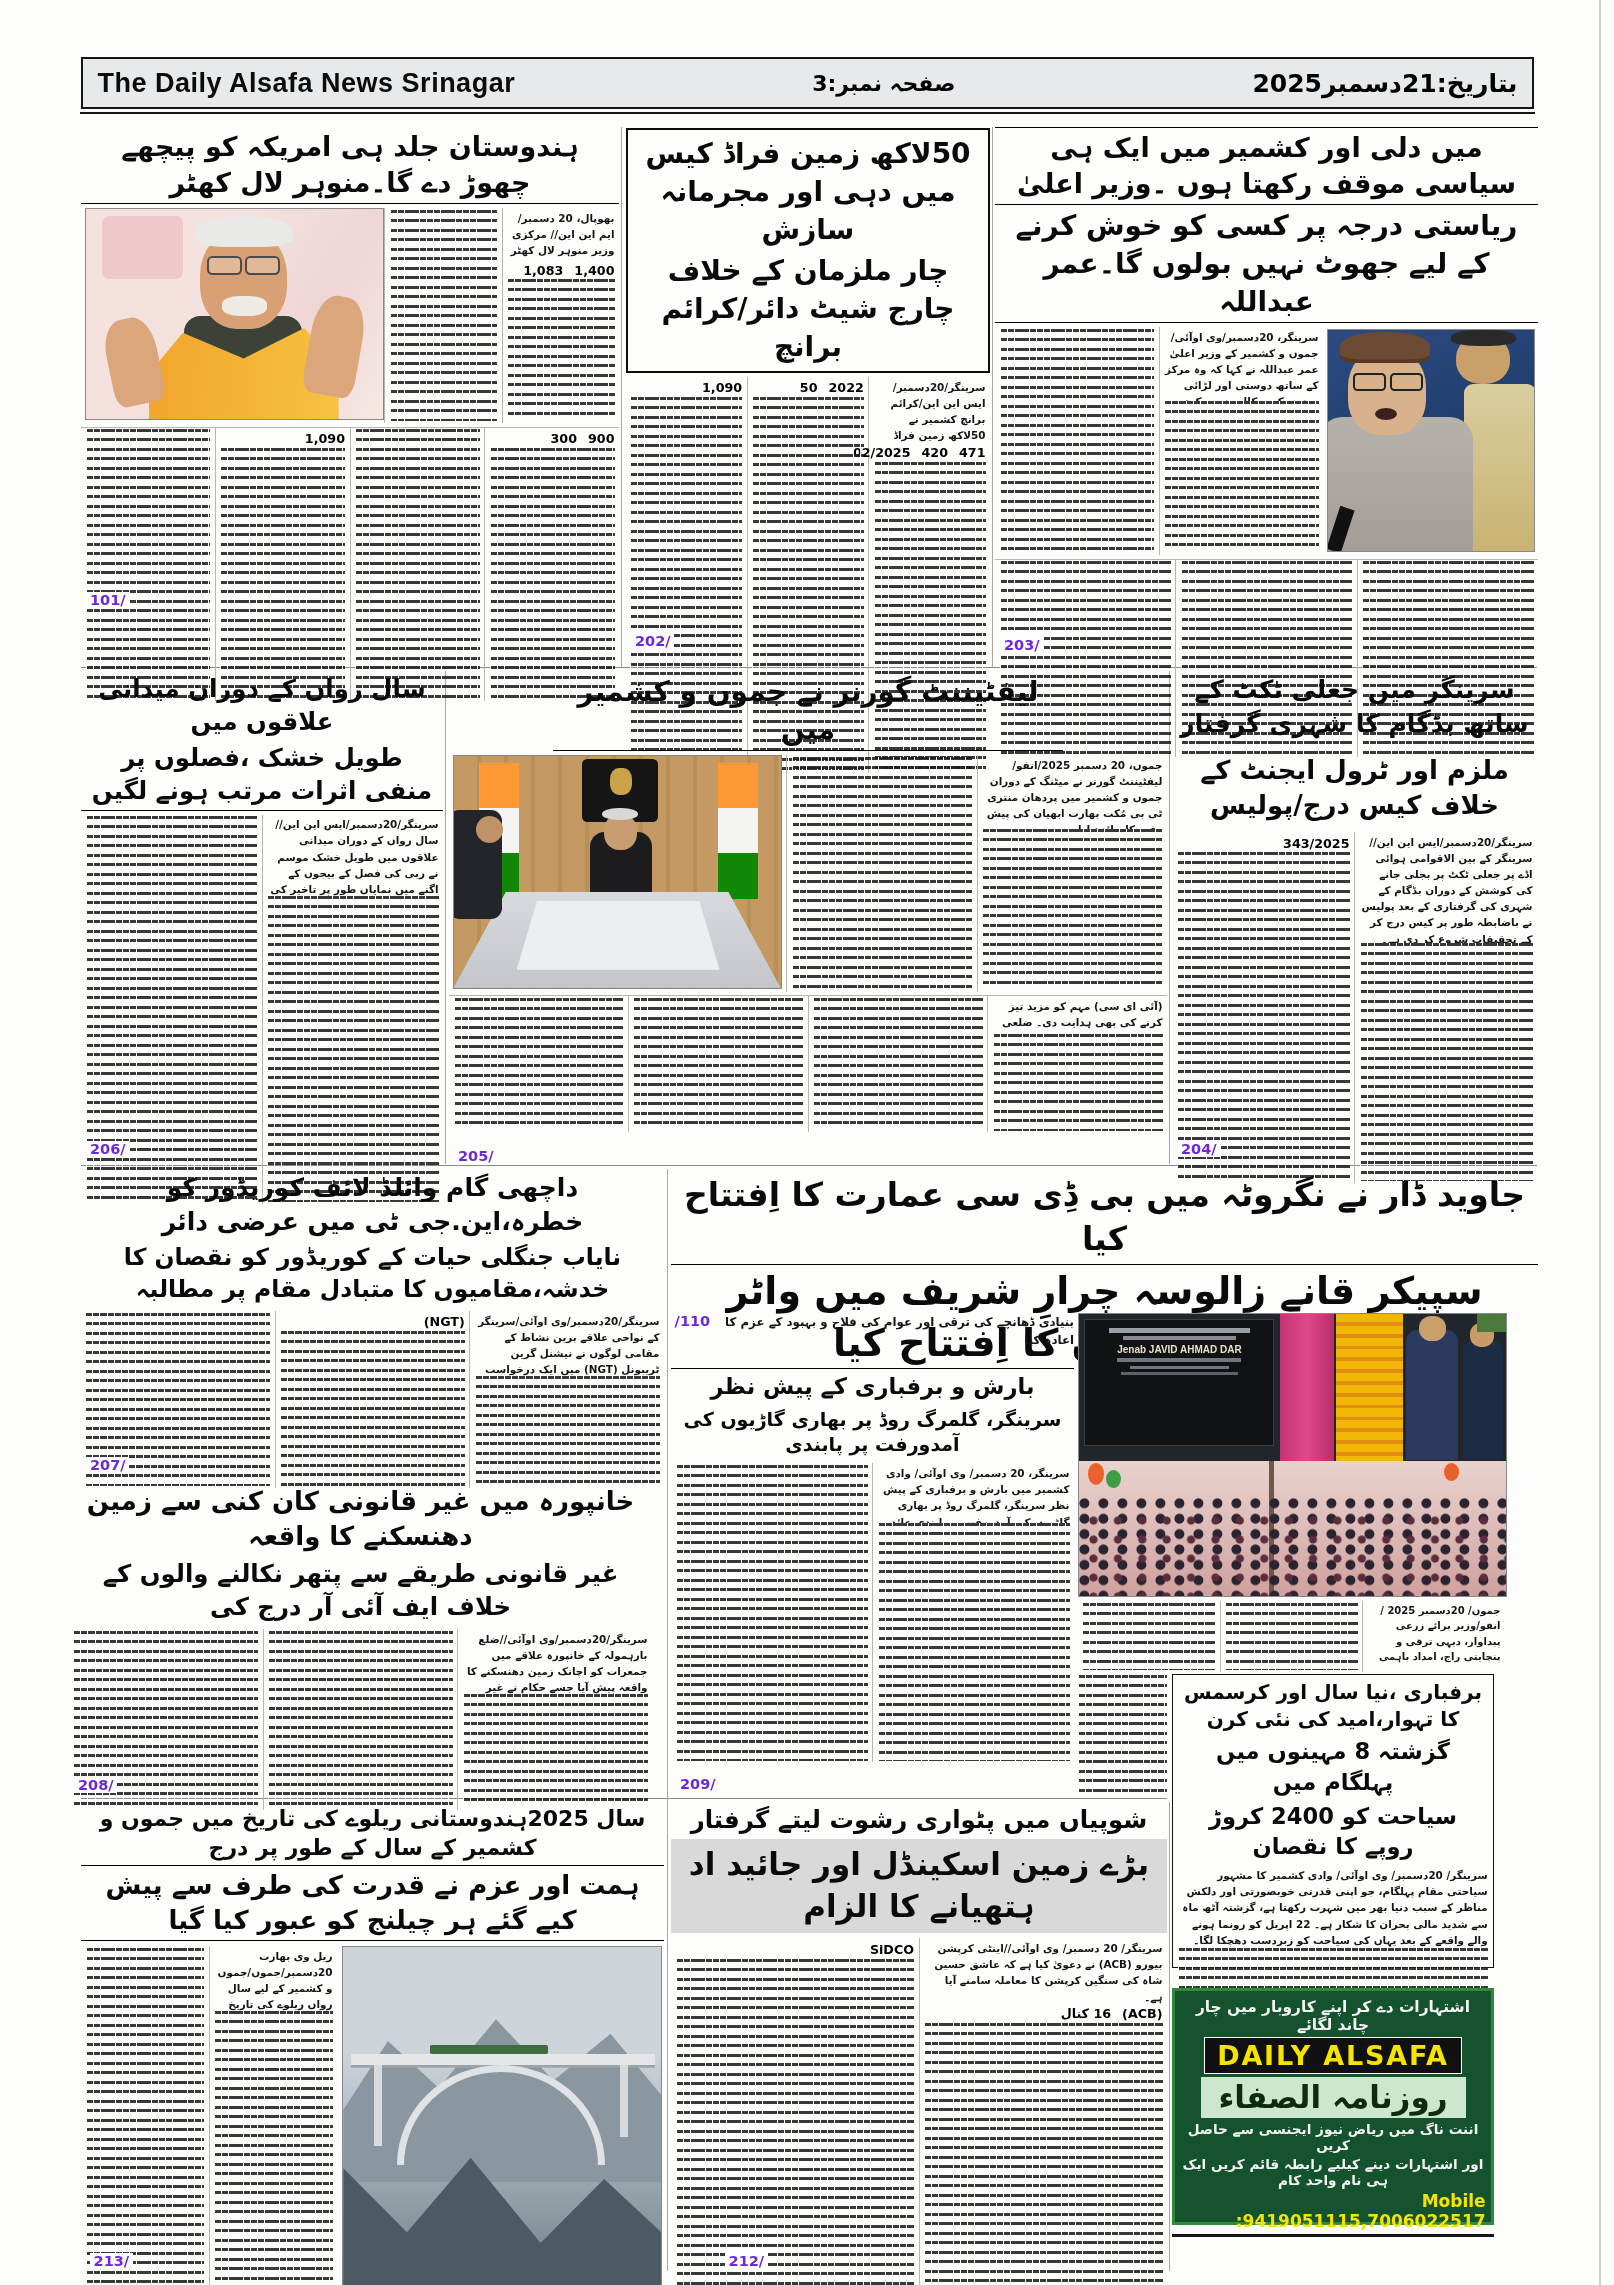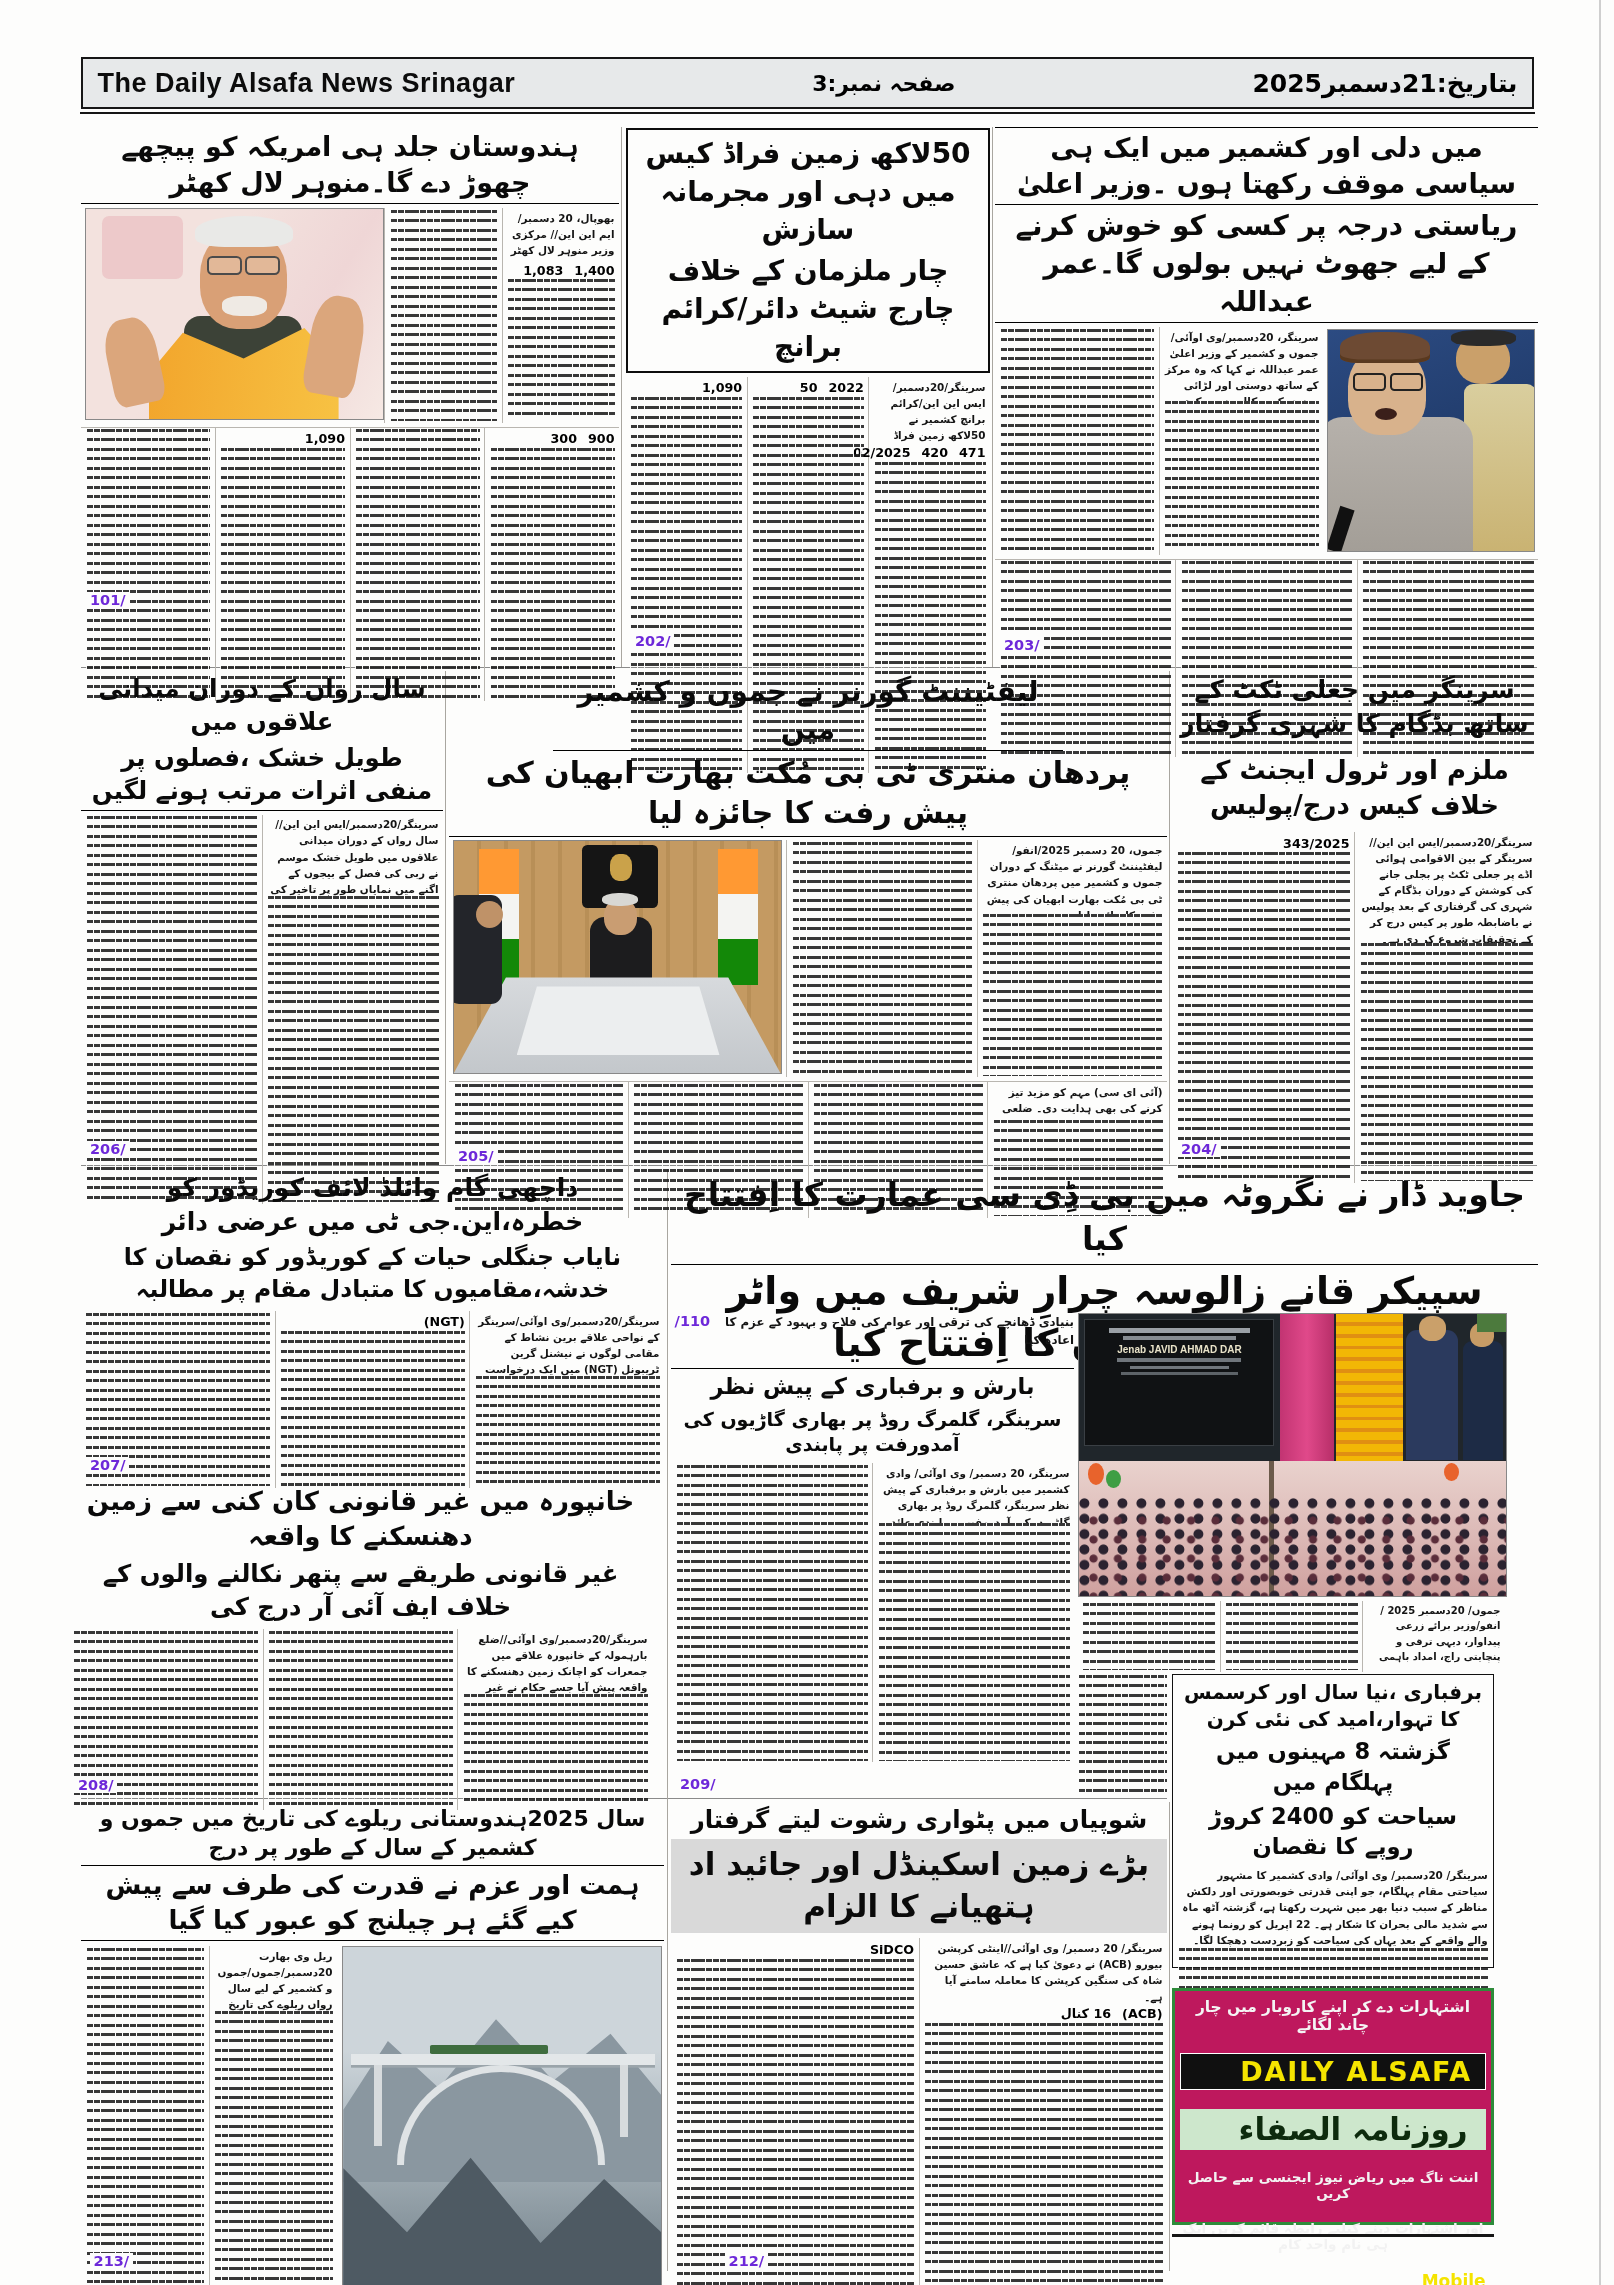--- a/index.html
+++ b/index.html
@@ -36,22 +36,22 @@
   
   .ph{position:absolute;overflow:hidden;border:0.9px solid #888;}
   .abs{position:absolute;}
   .crowd{background:
      radial-gradient(circle at 5.4px 6.3px,#2b2330 4.5px,rgba(0,0,0,0) 5.4px);
      background-size:19px 15.4px;}
   .crowd2{background:
      radial-gradient(circle at 4.5px 5.4px,#5a2d3a 3.6px,rgba(0,0,0,0) 4.5px);
      background-size:24.4px 19px;background-position:10px 7.2px;}
   
-  .ad{position:absolute;background:#be185d;border:3.6px solid #2e8b3a;box-sizing:border-box;
-      display:flex;flex-direction:column;padding:7.2px 5.4px;gap:19px;}
+  .ad{position:absolute;background:#14532d;border:3.6px solid #2e8b3a;box-sizing:border-box;
+      display:flex;flex-direction:column;align-items:center;padding:7.2px 5.4px;gap:3px;}
   .ad-l1{color:#f4f4f4;font-weight:bold;font-size:15.4px;text-align:center;}
   .ad-brand{border:1.8px solid #fff;background:#101010;color:#f5e400;font-weight:bold;font-size:27px;
             letter-spacing:1.8px;padding:1.8px 12.7px;}
   .ad-roz{background:#cde7cc;color:#0d2b0d;font-weight:bold;font-size:31px;padding:1.8px 18px;line-height:1.2;}
   .ad-t{color:#f2f2f2;font-weight:bold;font-size:13.6px;text-align:center;}
   .ad-mob{color:#f5e400;font-weight:bold;font-size:17px;}
   .gray-band{background:#d9d9d9;}
 </style>
 </head>
 <body>
@@ -215,21 +215,20 @@
       </div>
       <div class="col">
           <div class="fill"></div>
         </div>
     </div>
     <div class="endno" style="left:5.4px;bottom:7.2px">206/</div>
   </section>
 
   <section class="art" style="left:449px;top:671px;width:718px;height:493px">
     <h2 class="hl ur rb" style="font-size:28px;width:70%;margin:0 auto">لیفٹیننٹ گورنر نے جموں و کشمیر میں</h2>
-    <h1 class="hl ur rb" style="font-size:30px">پردھان منتری ٹی بی مُکت بھارت ابھیان کی پیش رفت کا جائزہ لیا</h1>
 
     <div class="row" style="height:237px;margin-top:3.6px">
       <div class="col">
         <div class="dl" style="max-height:72px">جموں، 20 دسمبر 2025/انفو/لیفٹیننٹ گورنر نے میٹنگ کے دوران جموں و کشمیر میں پردھان منتری ٹی بی مُکت بھارت ابھیان کی پیش رفت کا جائزہ لیا۔</div>
         <div class="fill"></div>
       </div>
       <div class="col">
           <div class="fill"></div>
         </div>
 

